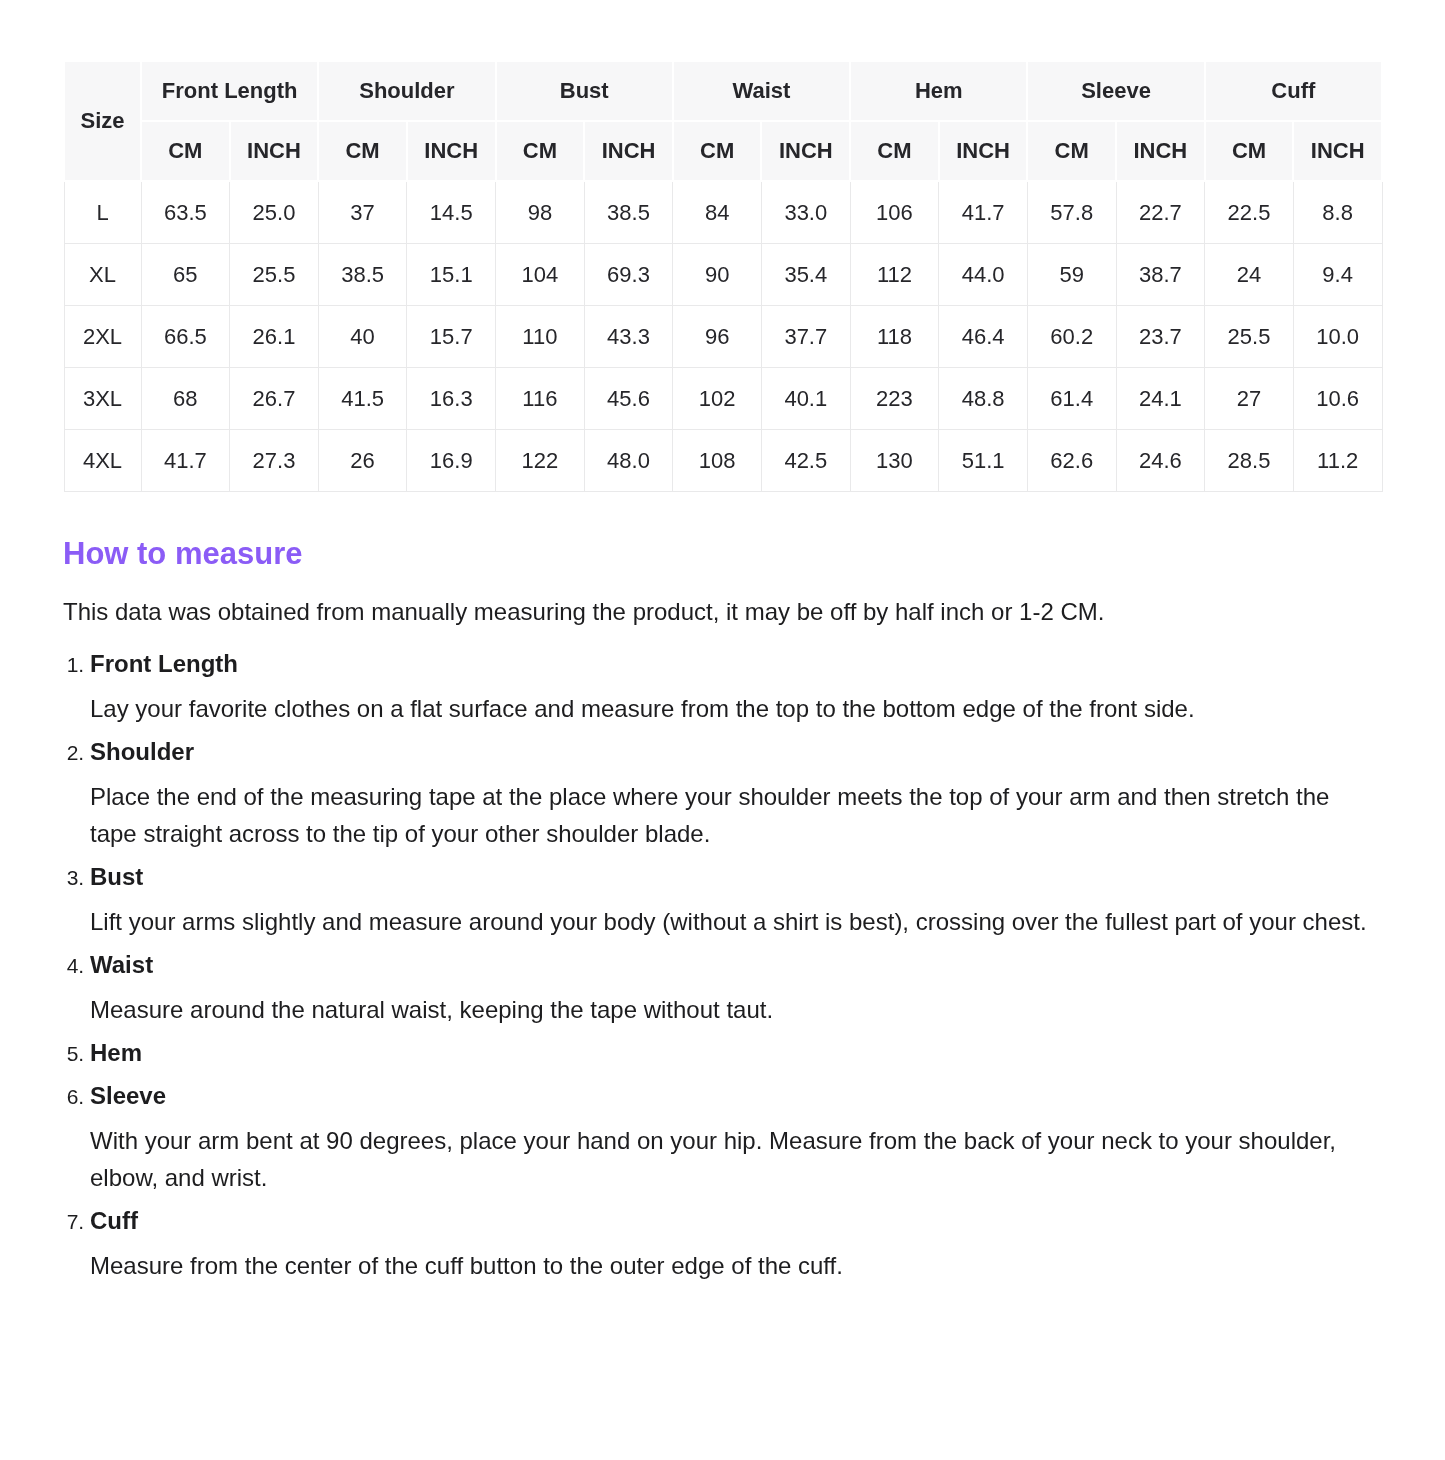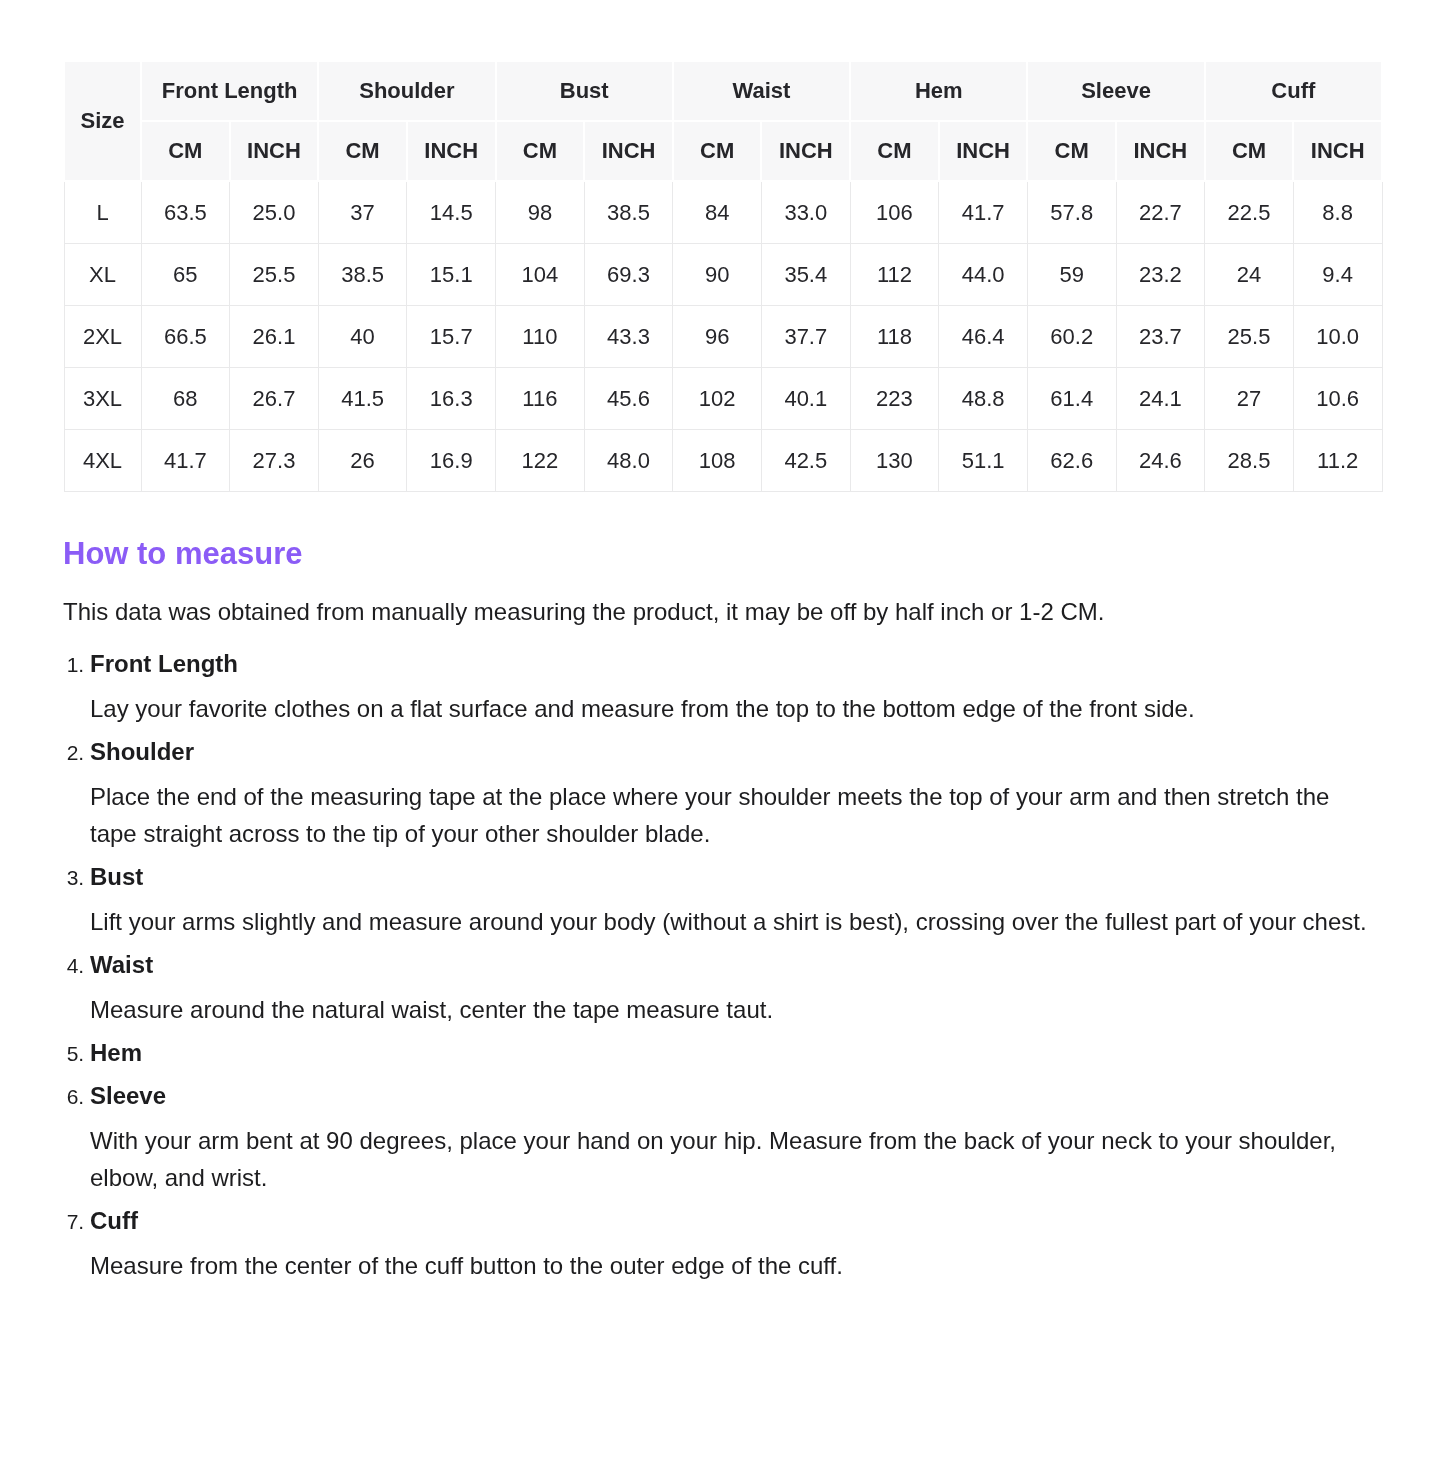--- a/index.html
+++ b/index.html
@@ -139,21 +139,21 @@
         <td>25.5</td>
         <td>38.5</td>
         <td>15.1</td>
         <td>104</td>
         <td>69.3</td>
         <td>90</td>
         <td>35.4</td>
         <td>112</td>
         <td>44.0</td>
         <td>59</td>
-        <td>23.2</td>
+        <td>38.7</td>
         <td>24</td>
         <td>9.4</td>
       </tr>
       <tr>
         <td>2XL</td>
         <td>66.5</td>
         <td>26.1</td>
         <td>40</td>
         <td>15.7</td>
         <td>110</td>
@@ -216,21 +216,21 @@
     <li>
       <strong>Shoulder</strong>
       <p class="desc">Place the end of the measuring tape at the place where your shoulder meets the top of your arm and then stretch the tape straight across to the tip of your other shoulder blade.</p>
     </li>
     <li>
       <strong>Bust</strong>
       <p class="desc">Lift your arms slightly and measure around your body (without a shirt is best), crossing over the fullest part of your chest.</p>
     </li>
     <li>
       <strong>Waist</strong>
-      <p class="desc">Measure around the natural waist, center the tape measure taut.</p>
+      <p class="desc">Measure around the natural waist, keeping the tape without taut.</p>
     </li>
     <li>
       <strong>Hem</strong>
     </li>
     <li>
       <strong>Sleeve</strong>
       <p class="desc">With your arm bent at 90 degrees, place your hand on your hip. Measure from the back of your neck to your shoulder, elbow, and wrist.</p>
     </li>
     <li>
       <strong>Cuff</strong>

